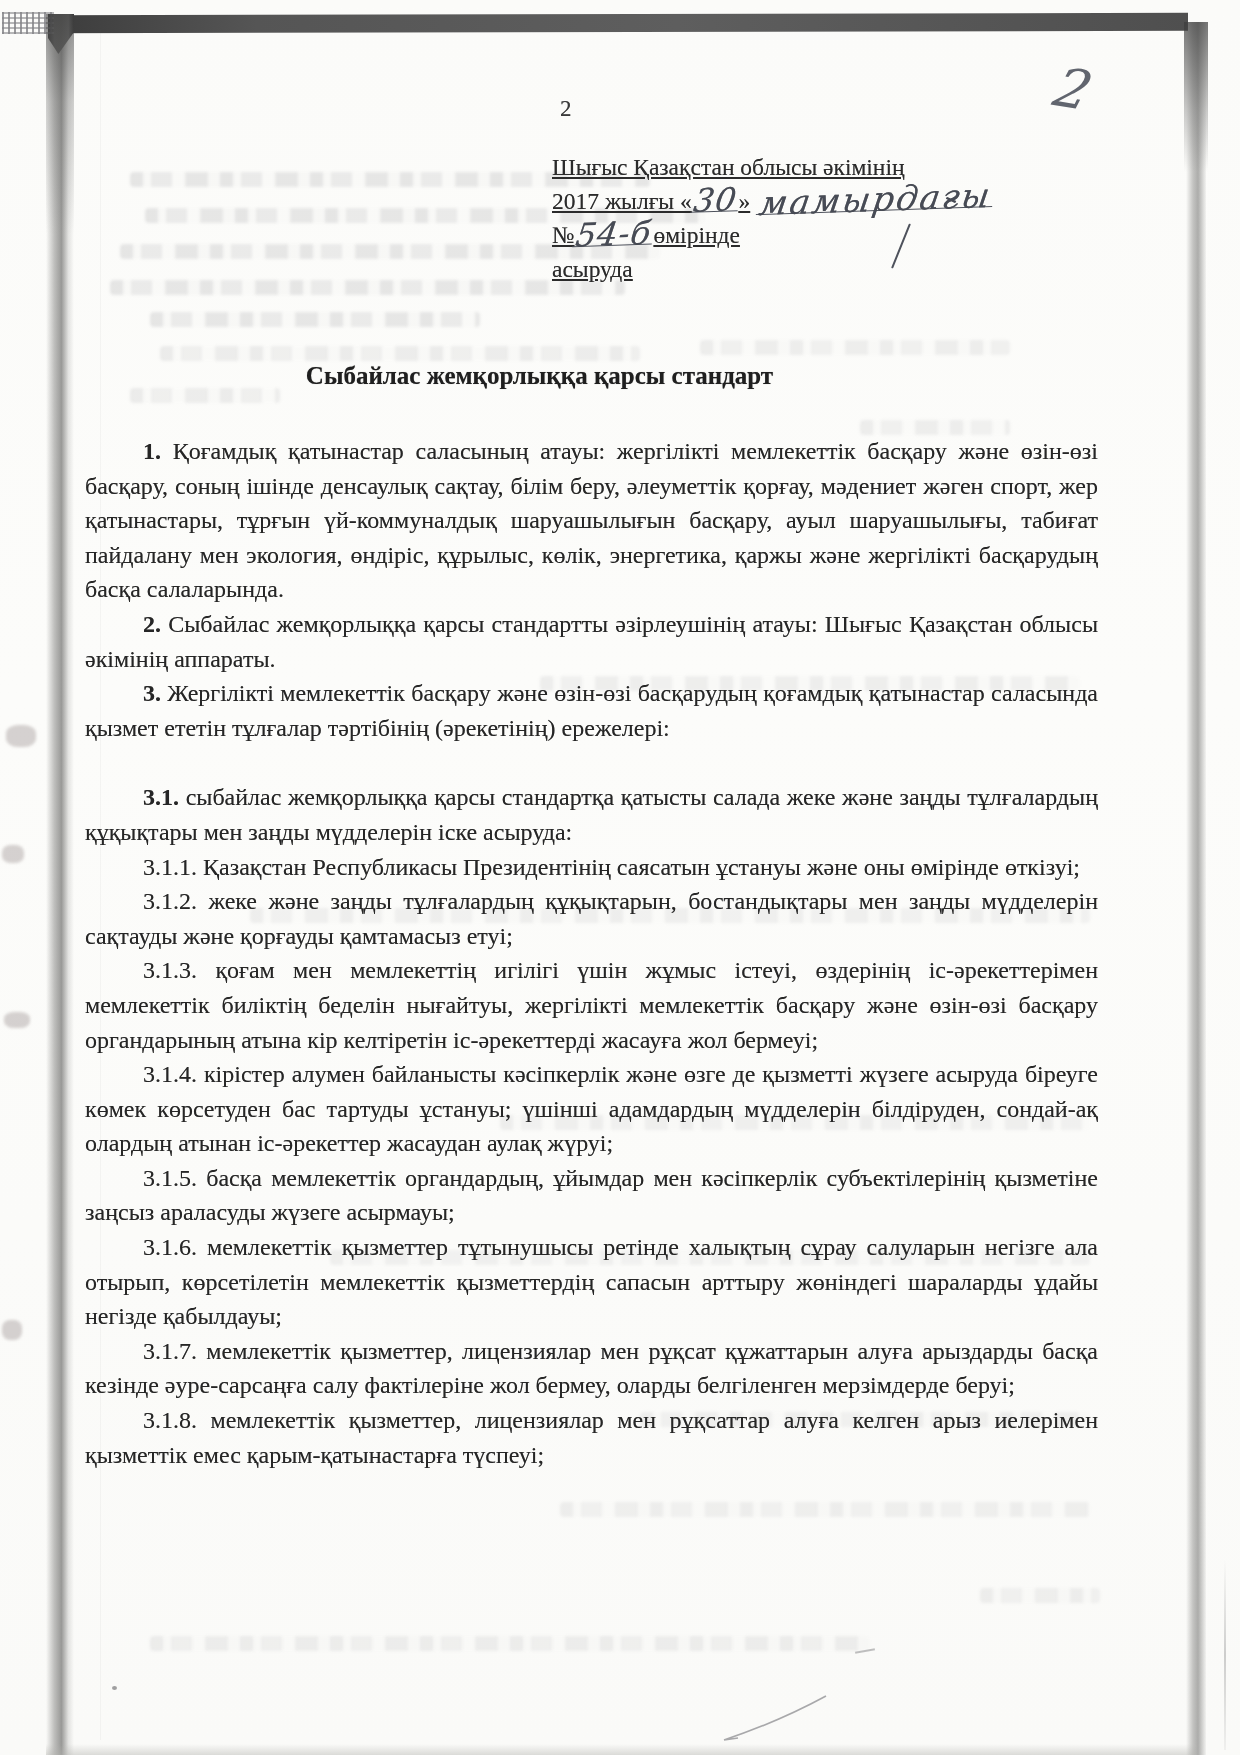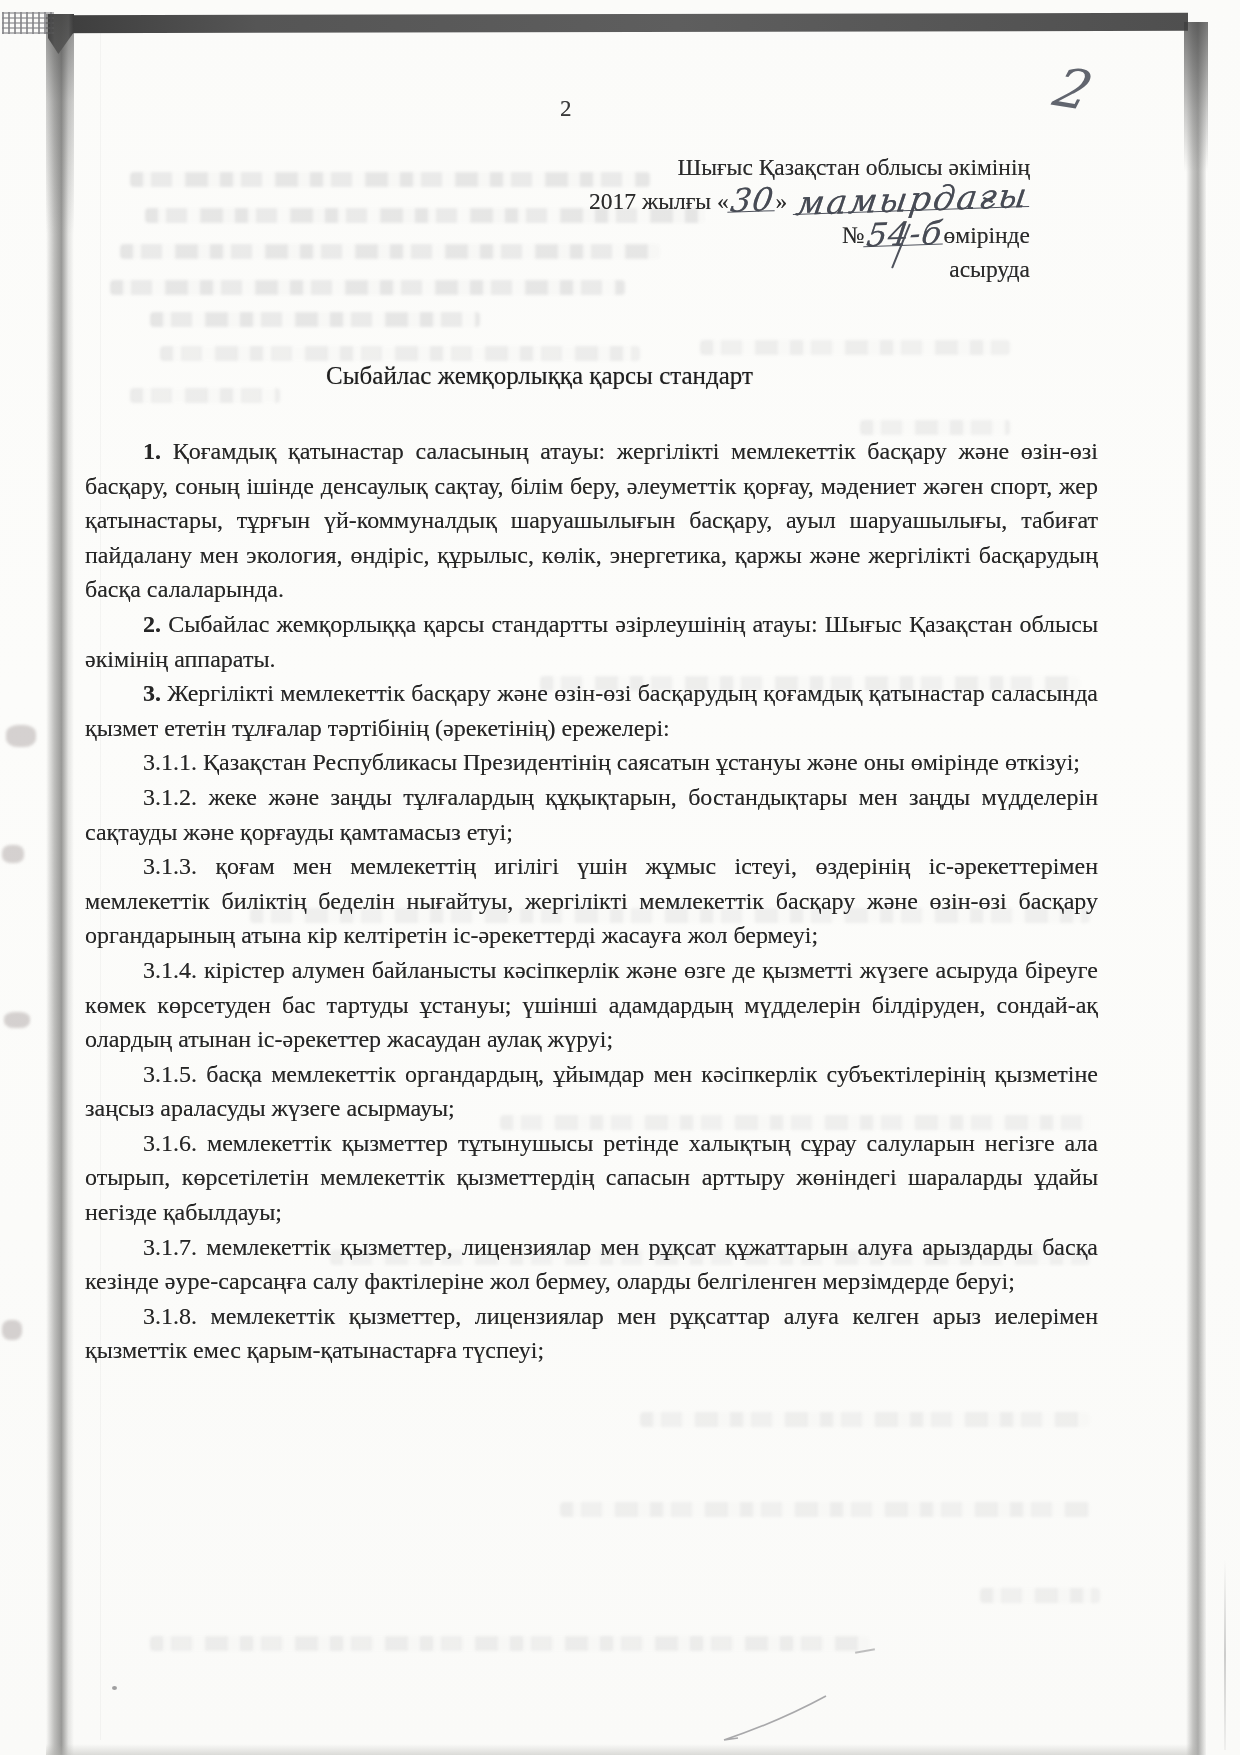--- a/index.html
+++ b/index.html
@@ -119,25 +119,26 @@
     position: absolute;
     left: 1056px; top: 58px;
     font-size: 54px;
     color: #61656e;
     transform: rotate(9deg) skewX(-8deg);
   }
   .header-block {
     position: absolute;
     left: 552px; top: 150px;
     width: 478px;
-    text-align: right;
+    text-align: left;
     font-size: 23.5px;
     line-height: 34px;
     color: #2b2b2b;
     text-shadow: 0 0 0.6px rgba(50,50,50,0.55);
+    text-decoration: underline;
   }
   .header-line { white-space: nowrap; }
   .hw-inline {
     display: inline-block;
     font-size: 32px;
     line-height: 20px;
     transform: skewX(-10deg) rotate(-2deg);
     border-bottom: 1.6px solid #4e525c;
     padding: 0 2px 1px 2px;
     position: relative;
@@ -157,21 +158,21 @@
     border-radius: 2px;
   }
   .doc-title {
     position: absolute;
     left: 85px; top: 362px;
     width: 1013px;
     padding-right: 104px;
     box-sizing: border-box;
     text-align: center;
     font-size: 25px;
-    font-weight: normal;
+    font-weight: bold;
     color: #1f1f1f;
     text-shadow: 0 0 0.7px rgba(40,40,40,0.6);
   }
   .body-block {
     position: absolute;
     left: 85px; top: 434px;
     width: 1013px;
     font-size: 24px;
     line-height: 34.6px;
     color: #262626;
@@ -256,20 +257,21 @@
     <div class="header-line">асыруда</div>
   </div>
   <div class="hw-tail"></div>
 
   <div class="doc-title">Сыбайлас жемқорлыққа қарсы стандарт</div>
 
   <div class="body-block" id="para-container">
       <p class=""><span class="pnum bold">1. </span><span>Қоғамдық қатынастар саласының атауы: жергілікті мемлекеттік басқару және өзін-өзі басқару, соның ішінде денсаулық сақтау, білім беру, әлеуметтік қорғау, мәдениет жәген спорт, жер қатынастары, тұрғын үй-коммуналдық шаруашылығын басқару, ауыл шаруашылығы, табиғат пайдалану мен экология, өндіріс, құрылыс, көлік, энергетика, қаржы және жергілікті басқарудың басқа салаларында.</span></p>
       <p class=""><span class="pnum bold">2. </span><span>Сыбайлас жемқорлыққа қарсы стандартты әзірлеушінің атауы: Шығыс Қазақстан облысы әкімінің аппараты.</span></p>
       <p class=""><span class="pnum bold">3. </span><span>Жергілікті мемлекеттік басқару және өзін-өзі басқарудың қоғамдық қатынастар саласында қызмет ететін тұлғалар тәртібінің (әрекетінің) ережелері:</span></p>
+      <p class="gap-before"><span class="pnum bold">3.1. </span><span>сыбайлас жемқорлыққа қарсы стандартқа қатысты салада жеке және заңды тұлғалардың құқықтары мен заңды мүдделерін іске асыруда:</span></p>
       <p class=""><span class="pnum">3.1.1. </span><span>Қазақстан Республикасы Президентінің саясатын ұстануы және оны өмірінде өткізуі;</span></p>
       <p class=""><span class="pnum">3.1.2. </span><span>жеке және заңды тұлғалардың құқықтарын, бостандықтары мен заңды мүдделерін сақтауды және қорғауды қамтамасыз етуі;</span></p>
       <p class=""><span class="pnum">3.1.3. </span><span>қоғам мен мемлекеттің игілігі үшін жұмыс істеуі, өздерінің іс-әрекеттерімен мемлекеттік биліктің беделін нығайтуы, жергілікті мемлекеттік басқару және өзін-өзі басқару органдарының атына кір келтіретін іс-әрекеттерді жасауға жол бермеуі;</span></p>
       <p class=""><span class="pnum">3.1.4. </span><span>кірістер алумен байланысты кәсіпкерлік және өзге де қызметті жүзеге асыруда біреуге көмек көрсетуден бас тартуды ұстануы; үшінші адамдардың мүдделерін білдіруден, сондай-ақ олардың атынан іс-әрекеттер жасаудан аулақ жүруі;</span></p>
       <p class=""><span class="pnum">3.1.5. </span><span>басқа мемлекеттік органдардың, ұйымдар мен кәсіпкерлік субъектілерінің қызметіне заңсыз араласуды жүзеге асырмауы;</span></p>
       <p class=""><span class="pnum">3.1.6. </span><span>мемлекеттік қызметтер тұтынушысы ретінде халықтың сұрау салуларын негізге ала отырып, көрсетілетін мемлекеттік қызметтердің сапасын арттыру жөніндегі шараларды ұдайы негізде қабылдауы;</span></p>
       <p class=""><span class="pnum">3.1.7. </span><span>мемлекеттік қызметтер, лицензиялар мен рұқсат құжаттарын алуға арыздарды басқа кезінде әуре-сарсаңға салу фактілеріне жол бермеу, оларды белгіленген мерзімдерде беруі;</span></p>
       <p class=""><span class="pnum">3.1.8. </span><span>мемлекеттік қызметтер, лицензиялар мен рұқсаттар алуға келген арыз иелерімен қызметтік емес қарым-қатынастарға түспеуі;</span></p>
     </div>
 

